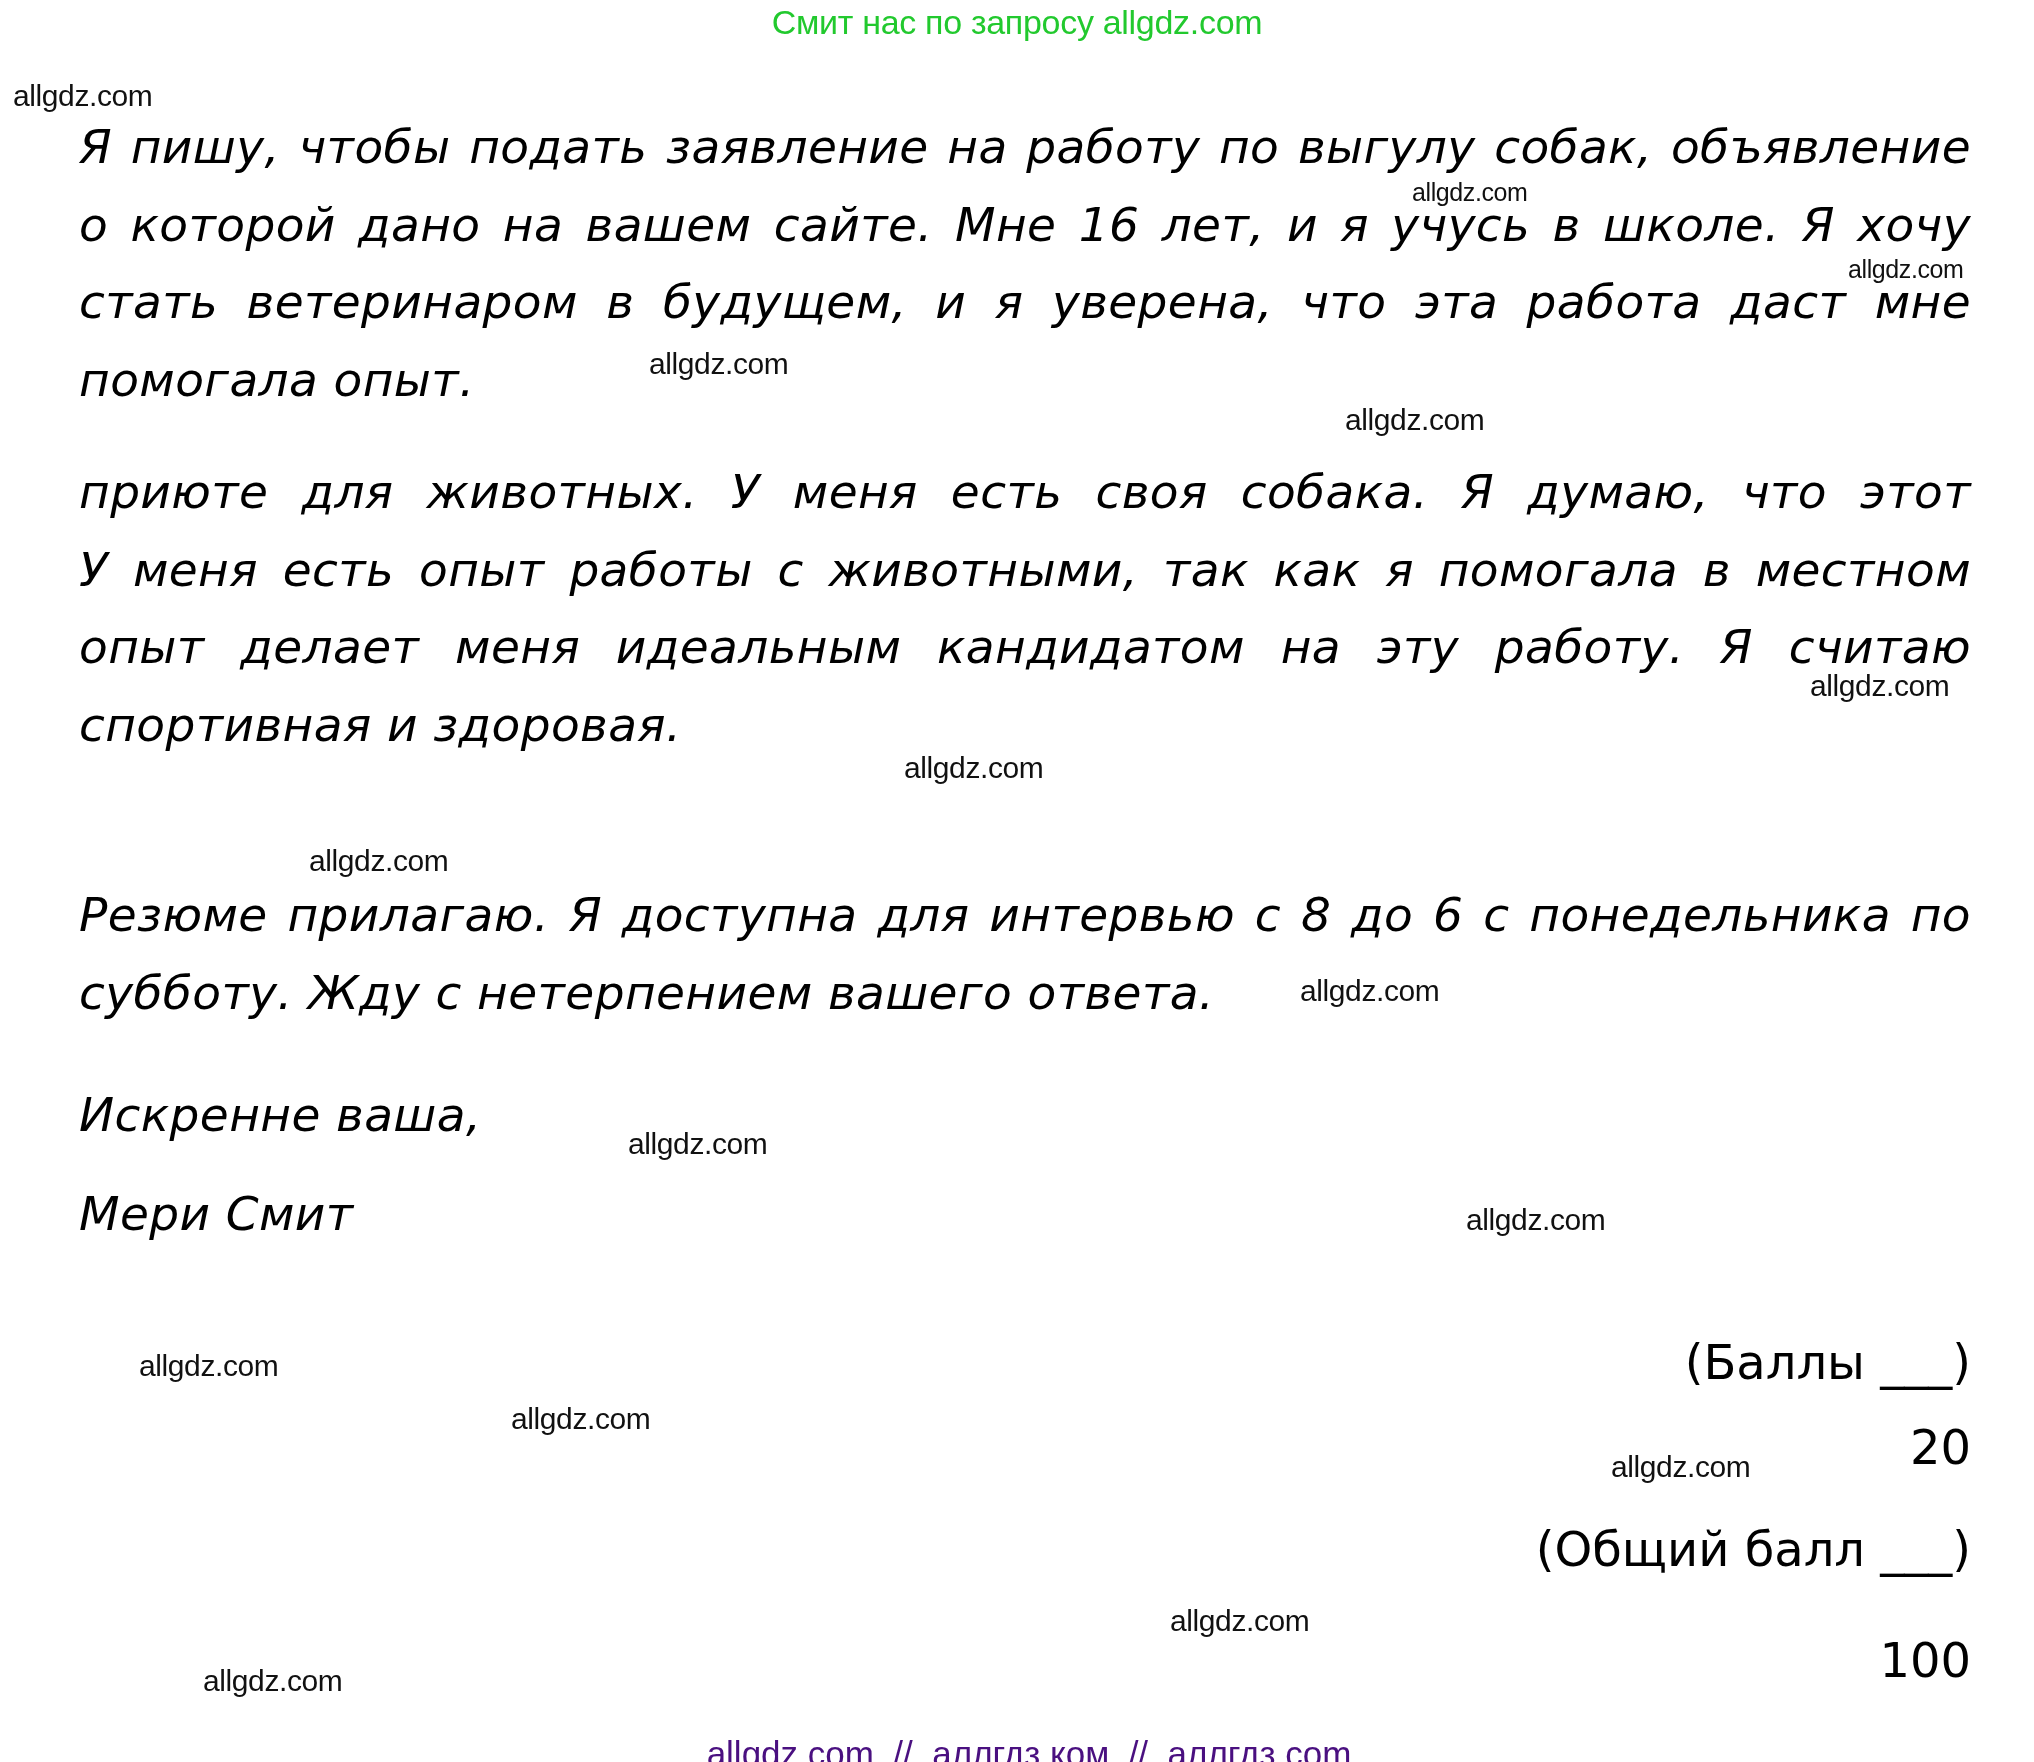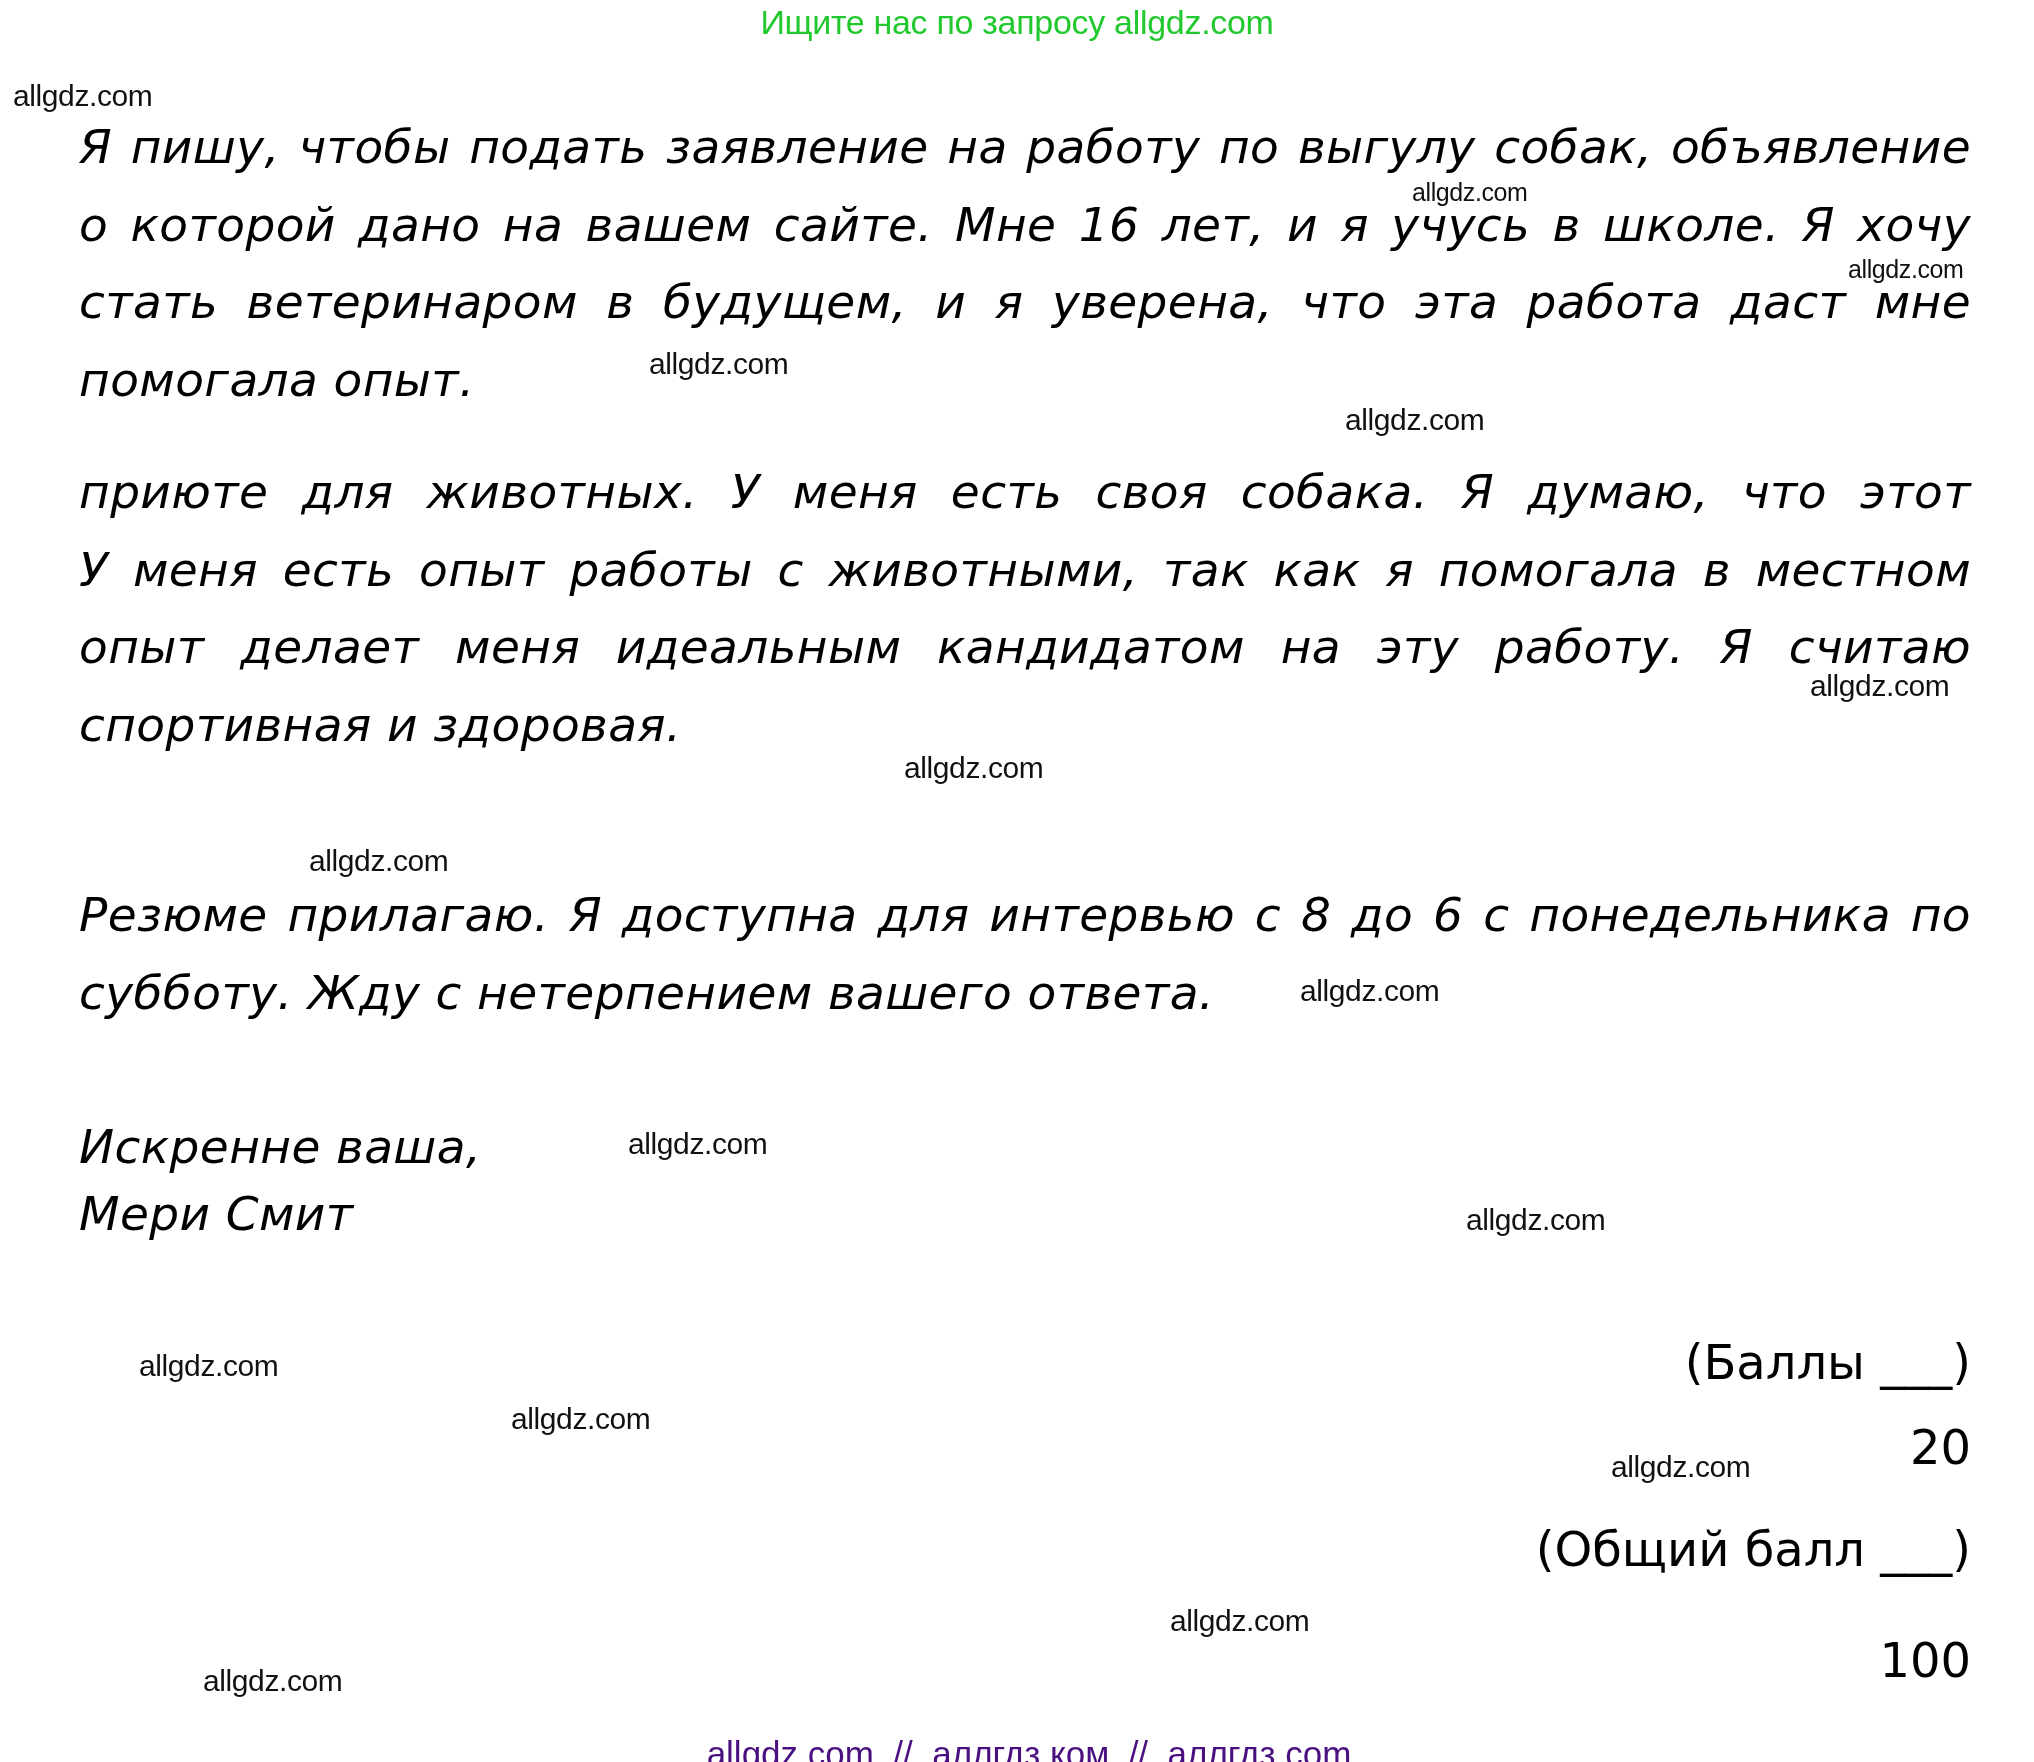--- a/index.html
+++ b/index.html
@@ -34,42 +34,42 @@
   .wm.small { font-size: 25px; line-height: 26px; }
   .footer {
     position: absolute; top: 1734px; left: 0; width: 2058px; text-align: center;
     font-family: "Liberation Sans", sans-serif; font-size: 35px; line-height: 40px;
     color: #4a1080; white-space: pre;
   }
 </style>
 </head>
 <body>
 
-<div class="header">Ищите нас по запросу allgdz.com</div>
+<div class="header">Смит нас по запросу allgdz.com</div>
 
 <div class="body-text" style="top:108px;">
   <span class="line">Я пишу, чтобы подать заявление на работу по выгулу собак, объявление</span>
   <span class="line">о которой дано на вашем сайте. Мне 16 лет, и я учусь в школе. Я хочу</span>
   <span class="line">стать ветеринаром в будущем, и я уверена, что эта работа даст мне</span>
   <span class="line nojust">помогала опыт.</span>
 </div>
 
 <div class="body-text" style="top:453px;">
   <span class="line">приюте для животных. У меня есть своя собака. Я думаю, что этот</span>
   <span class="line">У меня есть опыт работы с животными, так как я помогала в местном</span>
   <span class="line">опыт делает меня идеальным кандидатом на эту работу. Я считаю</span>
   <span class="line nojust">спортивная и здоровая.</span>
 </div>
 
 <div class="body-text" style="top:876px;">
   <span class="line">Резюме прилагаю. Я доступна для интервью с 8 до 6 с понедельника по</span>
   <span class="line nojust">субботу. Жду с нетерпением вашего ответа.</span>
 </div>
 
-<div class="body-text" style="top:1108px;font-style:italic;">
+<div class="body-text" style="top:1076px;font-style:italic;">
   <span class="line nojust">Искренне ваша,</span>
 </div>
 
 <div class="body-text" style="top:1175px;">
   <span class="line nojust">Мери Смит</span>
 </div>
 
 <div class="right-block" style="top:1334px;">(Баллы ___)</div>
 <div class="right-block" style="top:1409px;margin-top:10px;">20</div>
 <div class="right-block" style="top:1521px;">(Общий балл ___)</div>

